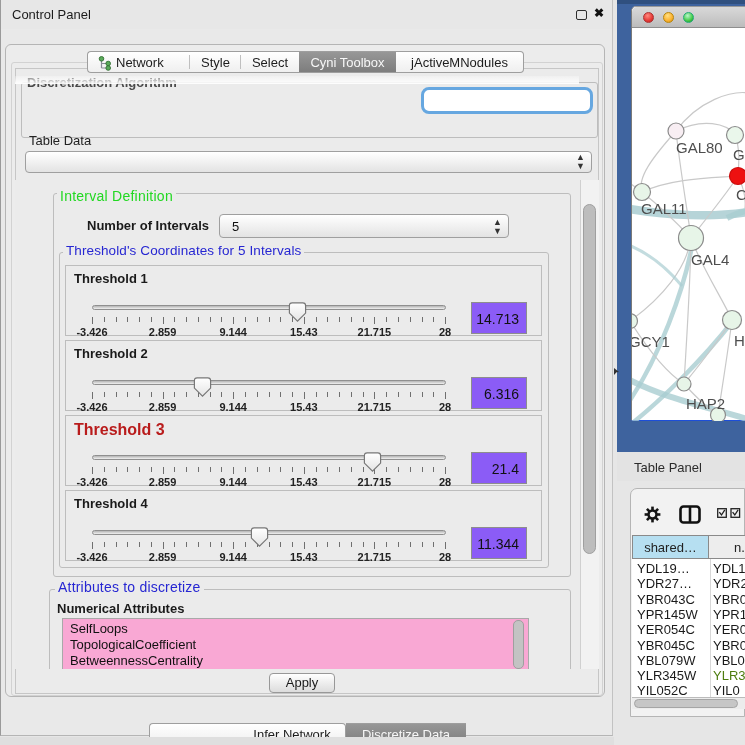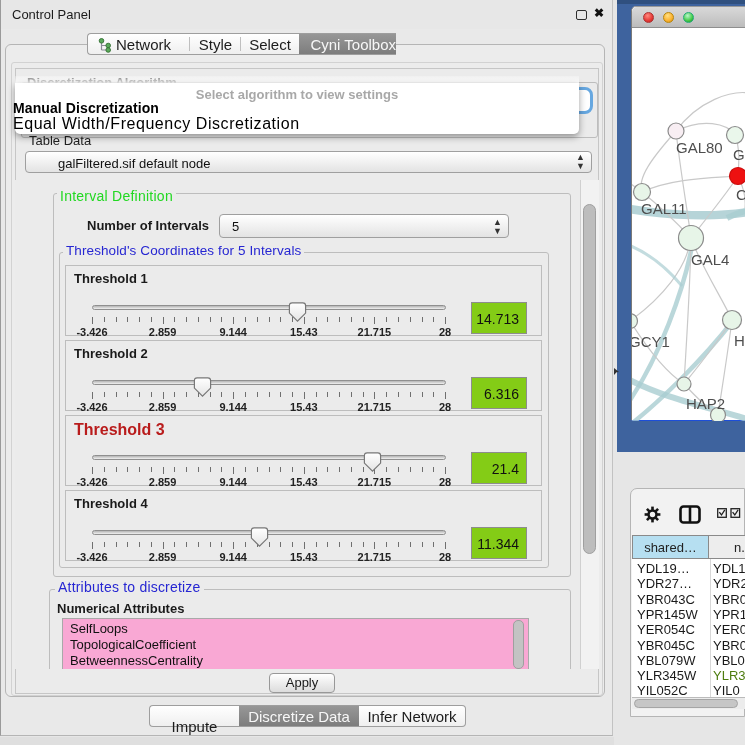--- a/index.html
+++ b/index.html
@@ -18,23 +18,23 @@
     border:1.6px solid #2e2e2e; border-radius:2px; }
   .icon-close { position:absolute; left:593px; top:6px; font-size:12px; font-weight:bold; color:#111; }
 
   
   #bigpanel { left:4px; top:44px; width:600px; height:653px; background:#ececec;
     border:1px solid #b5b5b5; border-radius:6px; }
 
   
   .tabs { position:absolute; display:flex; height:22px; }
   #toptabs { left:86px; top:33px; }
-  .tab { height:22px; line-height:21px; font-size:15px; color:#1c1c1c; padding:0 12px;
+  .tab { height:22px; line-height:21px; font-size:13px; color:#1c1c1c; padding:0 12px;
     background:linear-gradient(#ffffff,#efefef); border-top:1px solid #9e9e9e;
-    border-bottom:1px solid #9e9e9e; position:relative; }
+    border-bottom:1px solid #9e9e9e; position:relative;margin-top:18px; }
   .tab.first { border-left:1px solid #9e9e9e; border-radius:4px 0 0 4px; }
   .tab.last { border-right:1px solid #9e9e9e; border-radius:0 4px 4px 0; }
   .tab.sel { background:linear-gradient(#979797,#7d7d7d); color:#f7f7f7; }
   .tab .sep { position:absolute; right:0; top:3px; bottom:3px; width:1px; background:#bfbfbf; }
 
   
   #wrapA { left:14px; top:68px; width:584px; height:626px; background:#ebebeb;
     border:1px solid #c6c6c6; }
 
   .grouptitle { position:absolute; font-size:13px; }
@@ -50,21 +50,21 @@
   
   .combo { position:absolute; background:linear-gradient(#ffffff,#e3e3e3);
     border:1px solid #9f9f9f; border-radius:4px; font-size:13px; color:#111; }
   .combo .txt { position:absolute; left:10px; top:3px; }
   .combo .arr { position:absolute; right:6px; top:1px; font-size:9px; color:#333; line-height:9px; text-align:center; }
 
   .slider-track { position:absolute; height:5px; background:linear-gradient(#b4b4b4,#f0f0f0);
     border:1px solid #8f8f8f; border-radius:3px; }
   .thumb { position:absolute; width:19px; height:20px; }
 
-  .valbox { position:absolute; width:56px; height:32px; background:#84cc16; border:1px solid #8d8d8d;
+  .valbox { position:absolute; width:56px; height:32px; background:#8b5cf6; border:1px solid #8d8d8d;
     font-size:14px; color:#111; text-align:right; padding:8px 7px 0 0; }
 
   .ticklabel { position:absolute; font-size:11px; font-weight:bold; color:#222; }
 
   .tblock { position:absolute; left:50px; width:477px; height:71px;
     border:1px solid #bdbdbd; background:#ebebeb; }
 
   
   #bottabs { left:148px; top:705px; }
 
@@ -114,21 +114,20 @@
     <div class="abs" style="left:10px; top:62px; width:592px; height:634px; border:1px solid #d2d2d2; border-radius:3px;"></div>
     <div class="abs" style="left:19px; top:183px; width:1px; height:484px; background:#cfcfcf;"></div>
 
     <div class="groupbox" style="left:20px; top:82px; width:577px; height:56px;"></div>
     <div class="grouptitle" style="left:26px; top:75px; color:#4a4a4a; font-weight:bold;">Discretization Algorithm</div>
 
     <div class="abs" style="left:420px; top:87px; width:172px; height:27px; border:3px solid #66a7e0; border-radius:8px; background:#fff;"></div>
 
     <div class="grouptitle" style="left:28px; top:133px; color:#222;">Table Data</div>
     <div class="combo" style="left:24px; top:151px; width:567px; height:22px;">
-      <div class="txt" style="left:32px; top:4px;">galFiltered.sif default node</div>
       <div class="arr">▲<br>▼</div>
     </div>
 
     <div id="viewport" class="abs">
       <div id="content" style="position:absolute; left:0; top:0; width:565px; height:489px;">
         <div class="groupbox" style="left:38px; top:13px; width:518px; height:384px;"></div>
         <div class="grouptitle" style="left:42px; top:8px; font-size:14px; letter-spacing:0.25px; color:#22d822; background:#ebebeb; padding:0 3px;">Interval Definition</div>
         <div class="grouptitle" style="left:72px; top:38px; font-weight:bold; color:#1a1a1a;">Number of Intervals</div>
         <div class="combo" style="left:204px; top:34px; width:290px; height:24px;">
           <div class="txt" style="left:12px; top:4px;">5</div>
@@ -350,48 +349,44 @@
           <div style="position:absolute; left:7px; top:18px; font-size:13px; color:#111;">TopologicalCoefficient</div>
           <div style="position:absolute; left:7px; top:34px; font-size:13px; color:#111;">BetweennessCentrality</div>
           <div style="position:absolute; right:4px; top:1px; width:11px; height:49px; background:#c3c3c3; border:1px solid #9f9f9f; border-radius:5px;"></div>
         </div>
       </div>
     </div>
     <div id="vscroll" class="abs"></div>
     <div id="vthumb" class="abs"></div>
 
     <div id="popupfade" class="abs"></div>
-    <div id="popup" class="abs">
-      <div class="hint">Select algorithm to view settings</div>
-      <div class="it1">Manual Discretization</div>
-      <div class="it2">Equal Width/Frequency Discretization</div>
-    </div>
 
     <div id="applybtn" class="abs">Apply</div>
 
     <div id="toptabs" class="tabs">
       <div class="tab first" style="width:103px; padding:0;" id="tabNetwork">
           <svg style="position:absolute;left:10px;top:4px;" width="14" height="15" viewBox="0 0 14 15">
             <path d="M3.5 4 L3.5 12 M3.5 7.5 L9.5 7.5 M3.5 12 L9.5 12" stroke="#8a8a96" stroke-width="1.2" fill="none"></path>
             <circle cx="3.5" cy="2.8" r="2.3" fill="#5aaa5a" stroke="#2f6d2f" stroke-width="0.9"></circle>
             <circle cx="10.2" cy="7.5" r="2.3" fill="#5aaa5a" stroke="#2f6d2f" stroke-width="0.9"></circle>
             <circle cx="10.2" cy="12" r="2.3" fill="#5aaa5a" stroke="#2f6d2f" stroke-width="0.9"></circle>
           </svg>
           <span style="position:absolute;left:28px;">Network</span>
           <div class="sep"></div>
         </div>
       <div class="tab" style="width:51px; padding:0; text-align:center;">Style<div class="sep"></div></div>
       <div class="tab" style="width:58px; padding:0; text-align:center;">Select</div>
-      <div class="tab sel" style="width:97px; padding:0; text-align:right;">Cyni Toolbox</div>
+      <div class="tab sel" style="width:97px; padding:0; text-align:center;">Cyni Toolbox</div>
+      <div class="tab last" style="width:128px; padding:0; text-align:center;">jActiveMNodules</div>
     </div>
 
     <div id="bottabs" class="tabs">
       <div class="tab first" style="width:90px; padding:10px; text-align:center;">Impute Data</div>
+      <div class="tab last" style="width:107px; padding:0; text-align:center;">Infer Network</div>
       <div class="tab sel" style="width:120px; padding:0; text-align:center;">Discretize Data</div>
-      <div class="tab last" style="width:107px; padding:0; text-align:center;">Infer Network</div>
     </div>
   </div>
 
   <div id="bluebg" class="abs"></div>
   <div class="abs" style="left:617px; top:0; width:128px; height:4px; background:#30507f;"></div>
   <div id="macwin" class="abs">
     <div id="mactb">
       <div class="light" style="left:11px; background:radial-gradient(circle at 40% 30%, #ff8a80, #e53935 60%, #b71c1c); border:1px solid #a33;"></div>
       <div class="light" style="left:31px; background:radial-gradient(circle at 40% 30%, #ffe082, #fbb12f 60%, #c8850a); border:1px solid #b8860b;"></div>
       <div class="light" style="left:51px; background:radial-gradient(circle at 40% 30%, #b9f6ca, #43cb48 60%, #1b7e20); border:1px solid #2a7;"></div>
@@ -437,20 +432,23 @@
         <text x="102" y="318" font-size="15" fill="#4e4e4e" font-family="Liberation Sans, sans-serif">H</text>
         <text x="-3" y="319" font-size="15" fill="#4e4e4e" font-family="Liberation Sans, sans-serif">GCY1</text>
         <text x="54" y="381" font-size="15" fill="#4e4e4e" font-family="Liberation Sans, sans-serif">HAP2</text>
       </svg>
   </div>
 
   <div class="abs" style="left:0; top:737px; width:614px; height:8px; background:#dfdfdf;"></div>
   <svg class="abs" style="left:612px; top:366px;" width="8" height="10" viewBox="0 0 8 10">
       <path d="M2 9 L2 2 L7 6 L4.5 6.3 Z" fill="#333"></path>
     </svg>
+  <div id="tpanelband" class="abs">
+      <div class="t">Table Panel</div>
+    </div>
   <div id="tablebox" class="abs">
       <svg style="position:absolute;left:13px;top:17px;" width="17" height="17" viewBox="0 0 17 17">
         <g fill="#151515">
           <circle cx="8.5" cy="8.5" r="5.2"></circle>
           <g stroke="#151515" stroke-width="2.6">
             <line x1="8.5" y1="0.6" x2="8.5" y2="16.4"></line>
             <line x1="0.6" y1="8.5" x2="16.4" y2="8.5"></line>
             <line x1="2.9" y1="2.9" x2="14.1" y2="14.1"></line>
             <line x1="14.1" y1="2.9" x2="2.9" y2="14.1"></line>
           </g>

